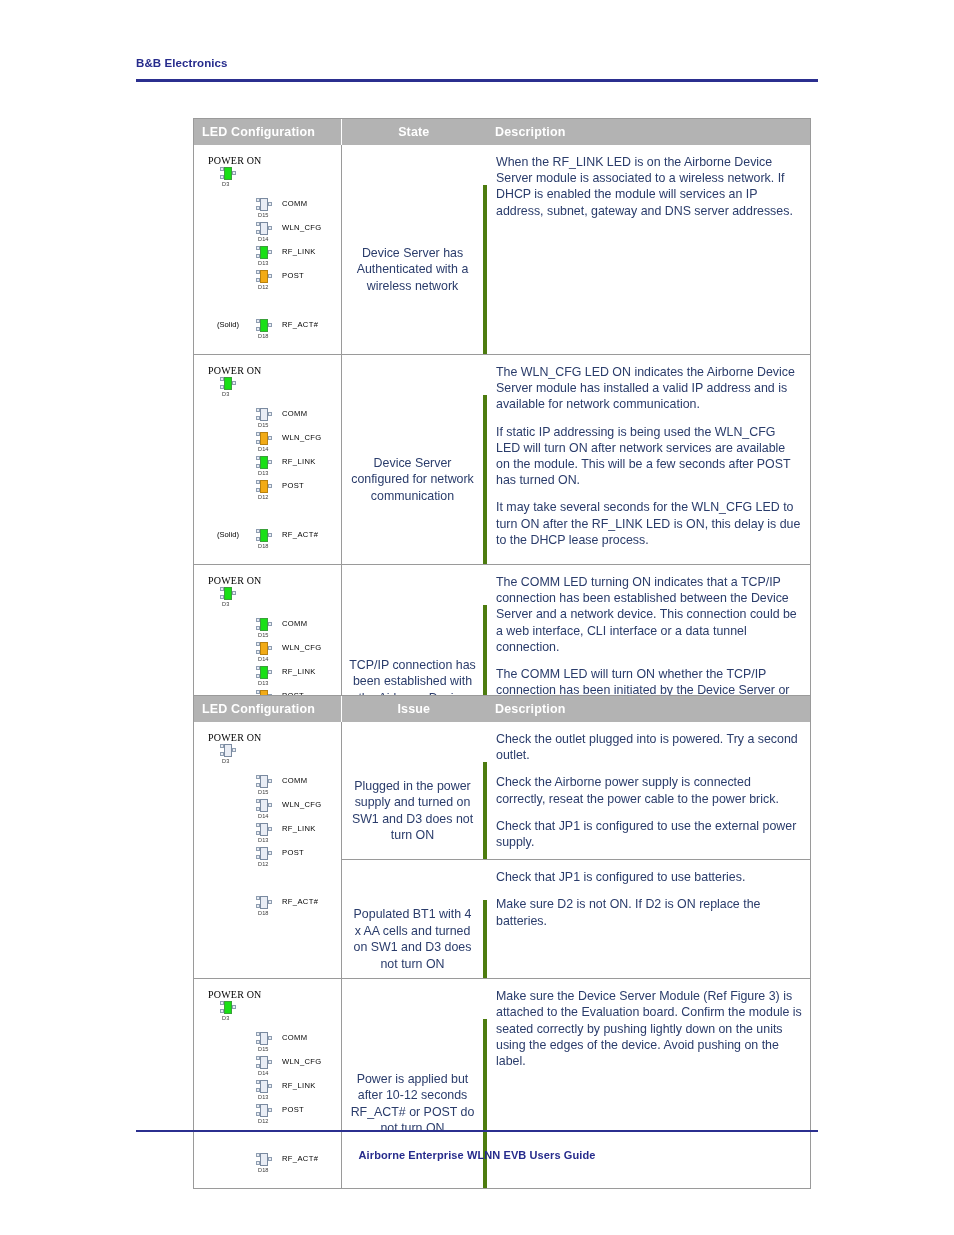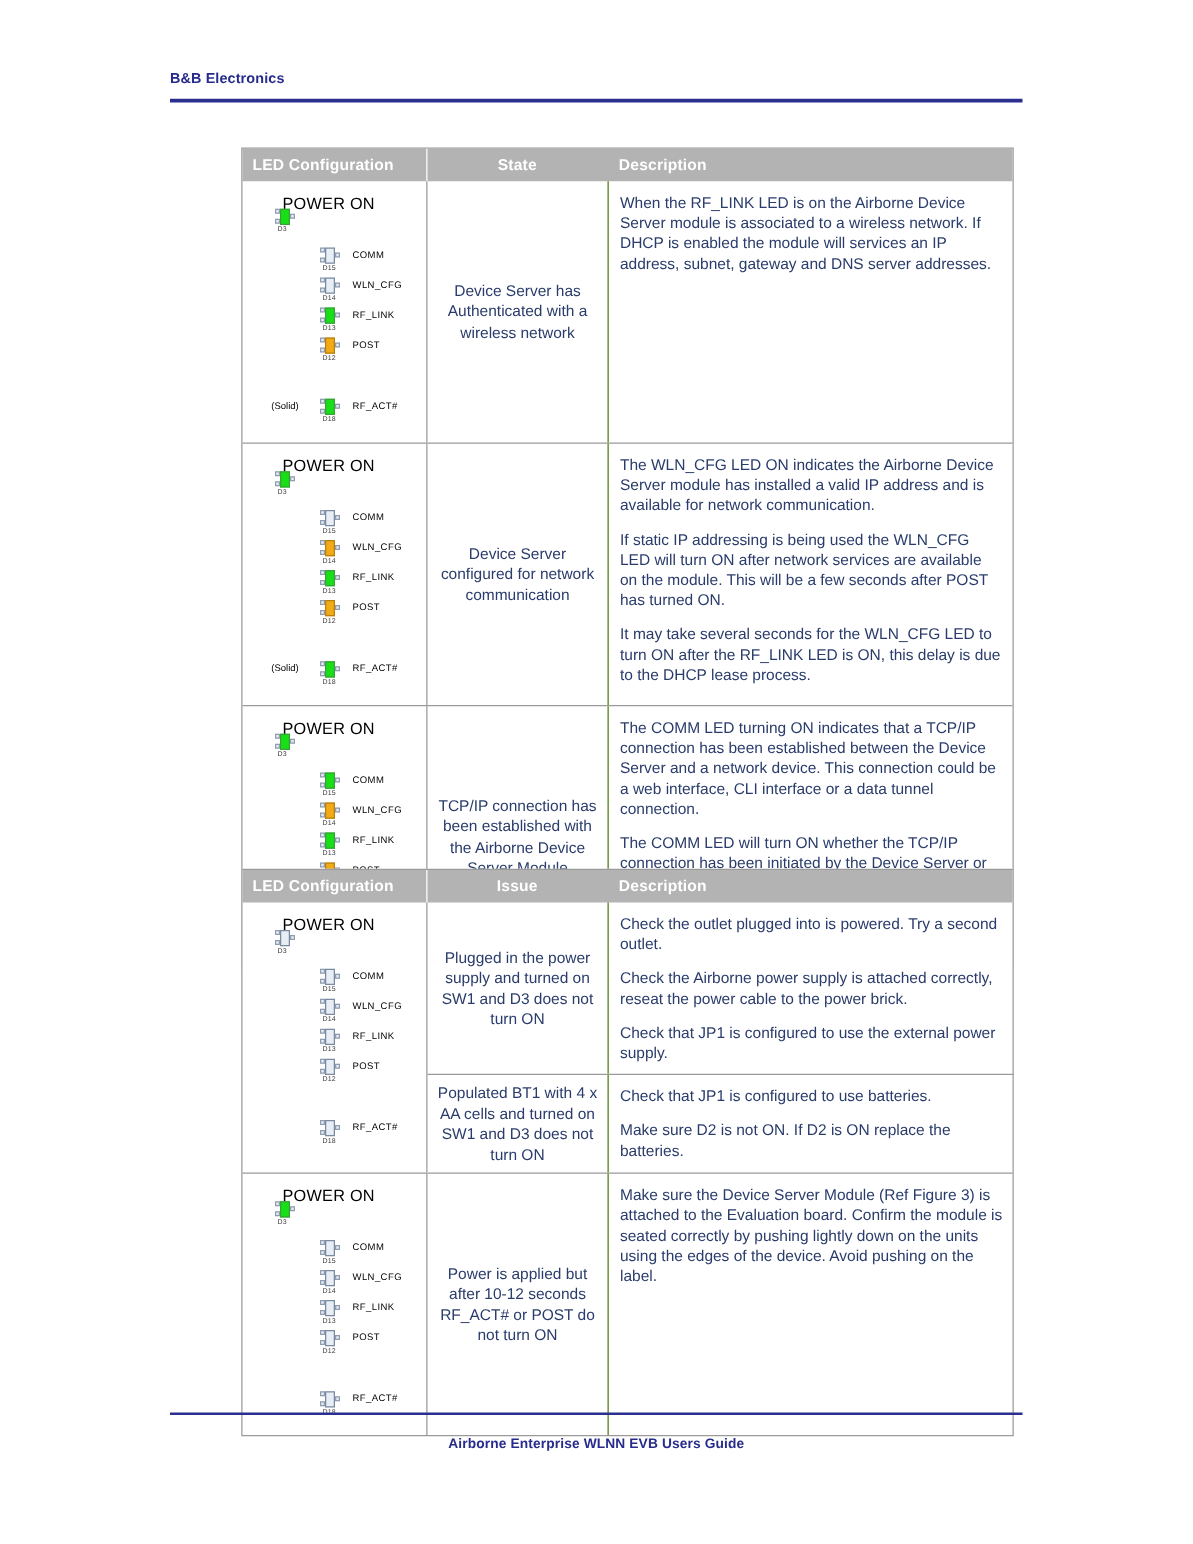--- a/index.html
+++ b/index.html
@@ -121,26 +121,27 @@
     display: flex;
     align-items: stretch;
     border-top: 1px solid #9a9a9a;
     flex: 1 1 auto;
   }
   .subrow:first-child { border-top: none; }
 
   .cell-state {
     width: 145px;
     box-sizing: border-box;
-    border-right: 1px solid #4d7c0f;
+    border-right: 4px solid #4d7c0f;
     display: flex;
     align-items: center;
     justify-content: center;
     padding: 6px 7px;
     flex: none;
+    margin-top: 40px;
   }
   .cell-state .state-text {
     font-size: 12.4px;
     line-height: 16.5px;
     text-align: center;
     color: #2a3c6b;
   }
   .cell-desc {
     width: 324px;
     box-sizing: border-box;
@@ -161,26 +162,26 @@
     width: 148px;
     padding: 10px 0 12px 0;
     box-sizing: border-box;
   }
   .power-block {
     position: relative;
     height: 40px;
     margin-left: 12px;
   }
   .power-label {
-    font-size: 13px;
+    font-size: 10px;
     color: #000;
-    font-family: Liberation Sans, sans-serif;
+    font-family: Liberation Serif, serif;
     letter-spacing: 0.2px;
     position: absolute;
-    left: 20px;
+    left: 2px;
     top: 0px;
     white-space: nowrap;
   }
   .led-list {
     margin-left: 62px;
     margin-top: 2px;
   }
   .led-row {
     position: relative;
     height: 24px;
@@ -605,21 +606,21 @@
               </div>
             </div>
           </div>
           <div class="cell-right-group">
             <div class="subrow">
               <div class="cell-state">
                 <span class="state-text">Plugged in the power supply and turned on SW1 and D3 does not turn ON</span>
               </div>
               <div class="cell-desc">
                 <p>Check the outlet plugged into is powered. Try a second outlet.</p>
-                <p>Check the Airborne power supply is attached correctly, reseat the power cable to the power brick.</p>
+                <p>Check the Airborne power supply is connected correctly, reseat the power cable to the power brick.</p>
                 <p>Check that JP1 is configured to use the external power supply.</p>
               </div>
             </div>
             <div class="subrow">
               <div class="cell-state">
                 <span class="state-text">Populated BT1 with 4 x AA cells and turned on SW1 and D3 does not turn ON</span>
               </div>
               <div class="cell-desc">
                 <p>Check that JP1 is configured to use batteries.</p>
                 <p>Make sure D2 is not ON. If D2 is ON replace the batteries.</p>

